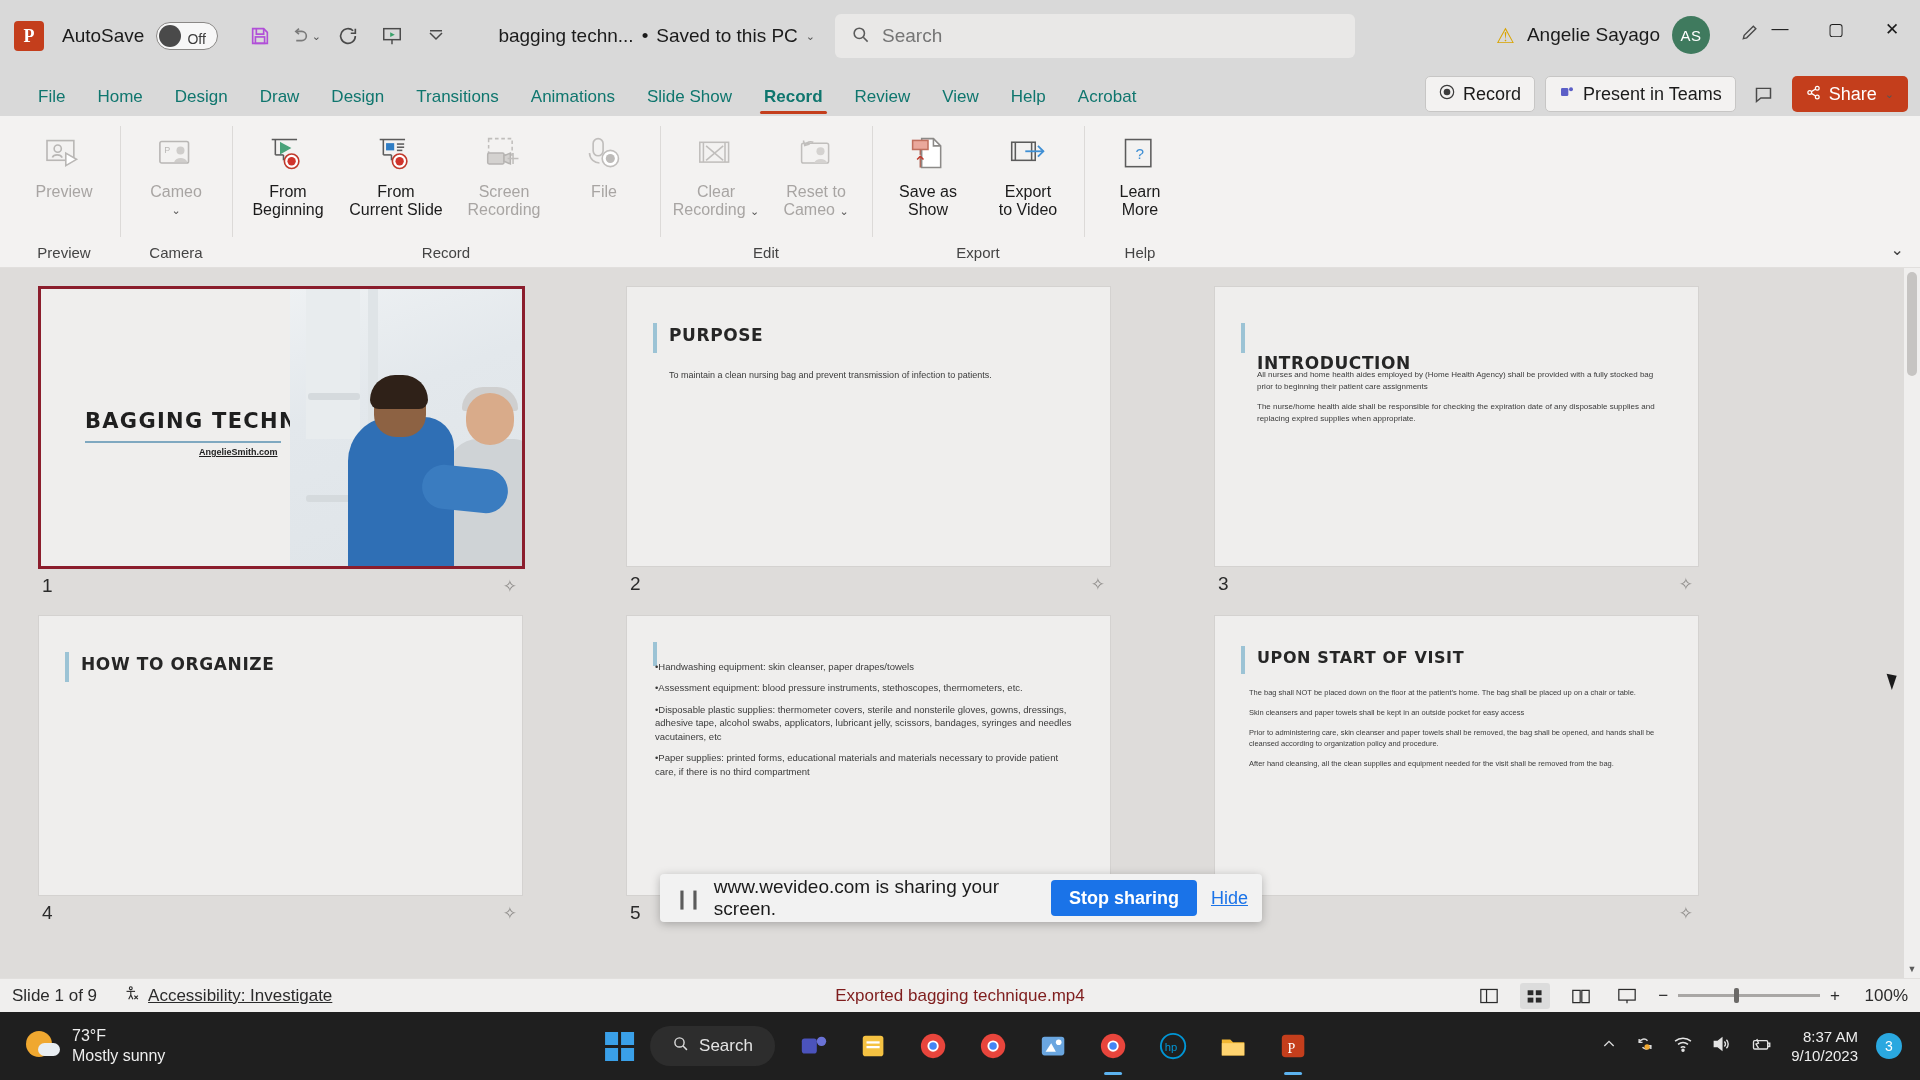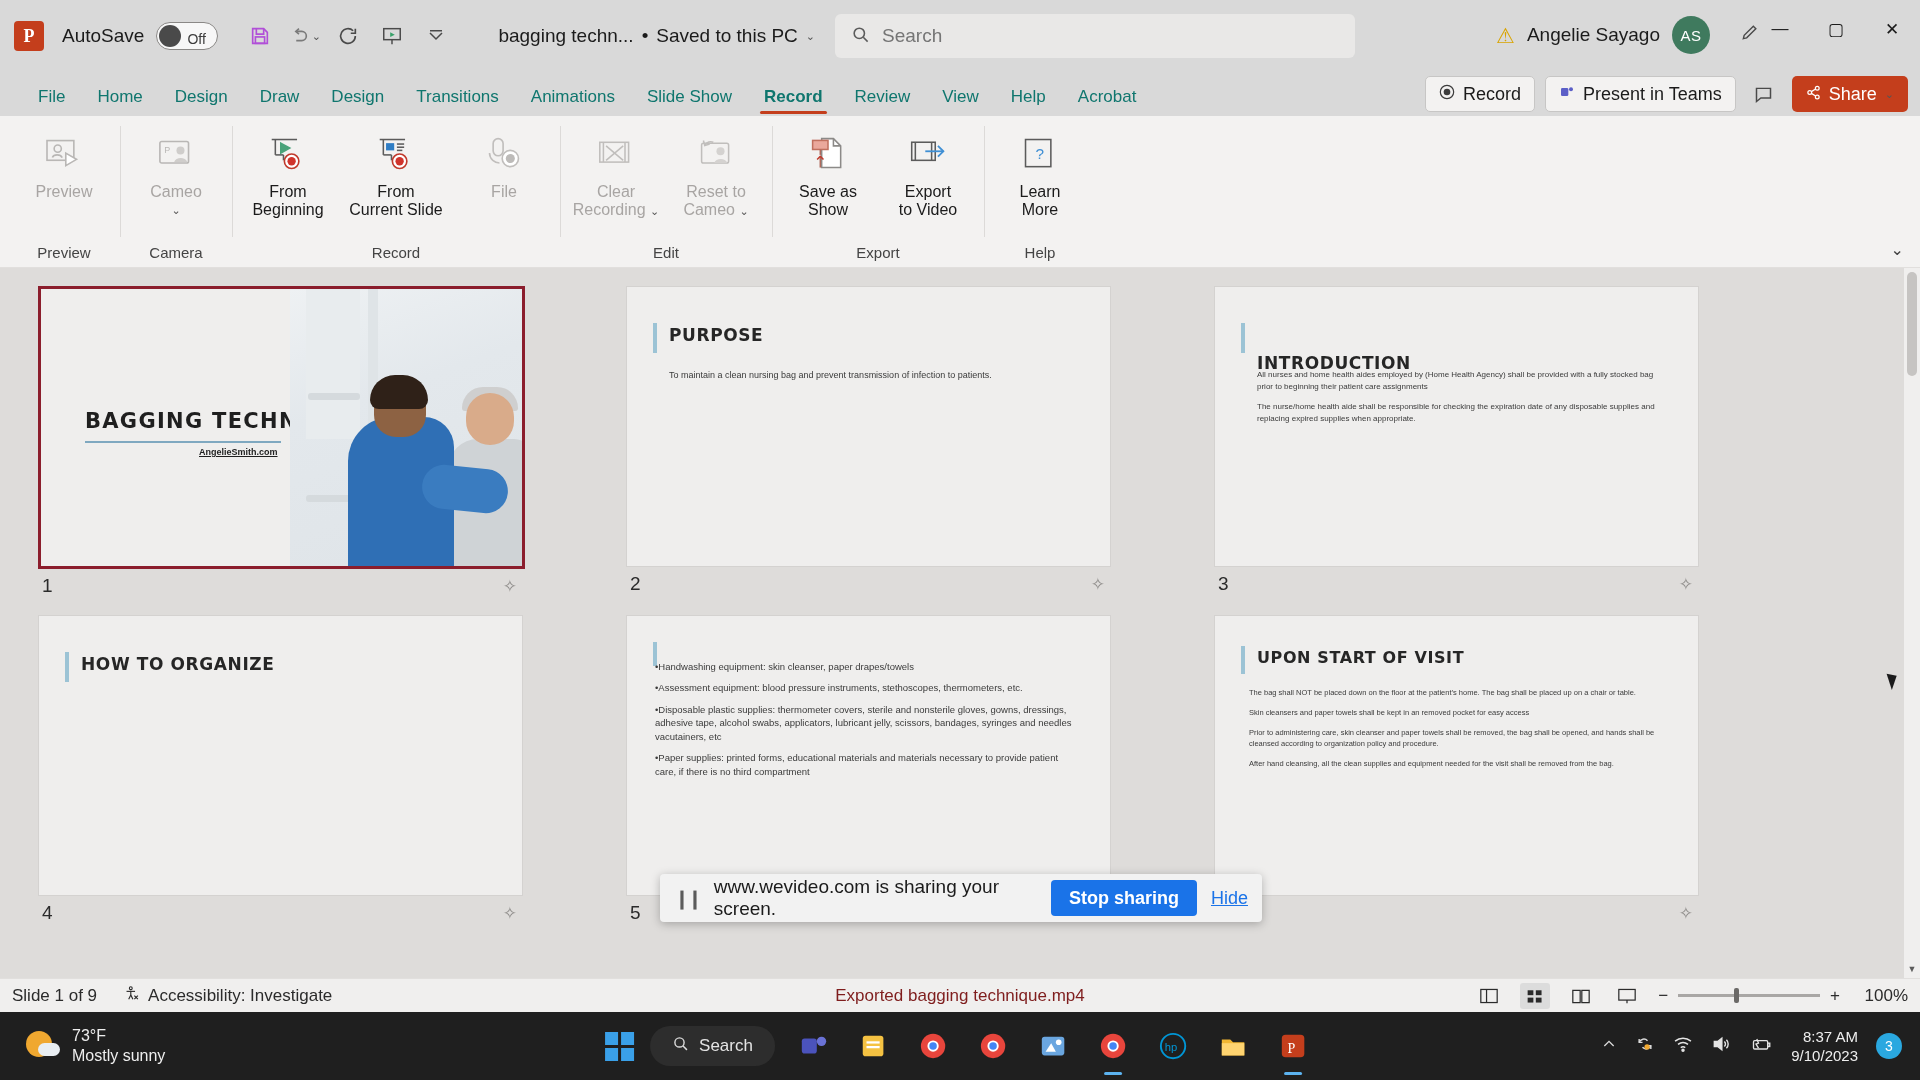--- a/index.html
+++ b/index.html
@@ -196,21 +196,21 @@
   }
   .hide-link { font-size: 18px; color: #1a73e8; text-decoration: underline; }
 
   
   .statusbar {
     height: 34px; background: #f0efee; display: flex; align-items: center;
     padding: 0 12px; flex: 0 0 34px; position: relative; font-size: 17px; color: #2b2b2b;
     border-top: 1px solid #e1dfdd;
   }
   .sb-left { display: flex; align-items: center; gap: 26px; }
-  .sb-a11y { display: flex; align-items: center; gap: 8px; }
+  .sb-a11y { display: flex; align-items: center; gap: 8px; text-decoration: underline; }
   .sb-center { position: absolute; left: 50%; transform: translateX(-50%); color: #7f1d1d; }
   .sb-right { margin-left: auto; display: flex; align-items: center; gap: 16px; }
   .view-ic { width: 30px; height: 26px; display: flex; align-items: center; justify-content: center; color: #2b2b2b; }
   .view-ic.active { background: #dcdcdc; border-radius: 3px; }
   .zoom-row { display: flex; align-items: center; gap: 10px; }
   .zoom-track { width: 142px; height: 3px; background: #a9a7a5; position: relative; }
   .zoom-thumbpt { position: absolute; left: 56px; top: -6px; width: 5px; height: 15px; background: #6b6967; border-radius: 2px; }
   .zoom-pct { width: 58px; text-align: right; }
 
   
@@ -475,20 +475,35 @@
               <circle cx="27" cy="29" r="8" fill="#fff" stroke="#c0392b" stroke-width="1.8"></circle>
               <circle cx="27" cy="29" r="4.6" fill="#d0342c" stroke="none"></circle>
             </svg>
           </span>
           <span class="lbl">
             <span>From</span><br>
             <span>Current Slide</span>
           </span>
         </div>
 
+        <div class="rbtn disabled">
+          <span class="glyph">
+            <svg width="42" height="38" viewBox="0 0 46 42" fill="none" stroke="#c0bebc" stroke-width="1.7">
+              <rect x="6" y="4" width="26" height="18" stroke-dasharray="4 3"></rect>
+              <rect x="5" y="20" width="18" height="12" rx="1.5" fill="#d4d2d0" stroke="#b6b4b2"></rect>
+              <polygon points="23,23 30,20 30,32 23,29" fill="#d4d2d0" stroke="#b6b4b2"></polygon>
+              <line x1="33" y1="20" x2="33" y2="32"></line>
+                <line x1="27" y1="26" x2="39" y2="26"></line>
+            </svg>
+          </span>
+          <span class="lbl">
+            <span>Screen</span><br>
+            <span>Recording</span>
+          </span>
+        </div>
 
         <div class="rbtn disabled">
           <span class="glyph">
             <svg width="40" height="38" viewBox="0 0 44 42" fill="none" stroke="#c0bebc" stroke-width="1.8">
               <rect x="10" y="4" width="11" height="19" rx="5.5"></rect>
               <path d="M6 20c0 7 6 11 11 11"></path>
               <circle cx="29" cy="26" r="9" fill="#fff" stroke="#c0bebc"></circle>
               <circle cx="29" cy="26" r="5" fill="#bdbbb9" stroke="none"></circle>
             </svg>
           </span>
@@ -678,21 +693,21 @@
           <span class="star-ic">✧</span>
         </div>
       </div>
 
       <div class="cell">
         <div class="thumb">
           <div class="s-accent" style="left:26px;top:30px;height:28px;"></div>
           <div class="s-title" style="left:42px;top:32px;font-size:16px;">UPON START OF VISIT</div>
           <div class="s-body" style="left:34px;top:72px;width:430px;font-size:7.5px;">
             <p>The bag shall NOT be placed down on the floor at the patient’s home. The bag shall be placed up on a chair or table.</p>
-            <p>Skin cleansers and paper towels shall be kept in an removed pocket for easy access</p>
+            <p>Skin cleansers and paper towels shall be kept in an outside pocket for easy access</p>
             <p>Prior to administering care, skin cleanser and paper towels shall be removed, the bag shall be opened, and hands shall be cleansed according to organization policy and procedure.</p>
             <p>After hand cleansing, all the clean supplies and equipment needed for the visit shall be removed from the bag.</p>
           </div>
         </div>
         <div class="thumb-meta">
           <span class="slide-num">6</span>
           <span class="star-ic">✧</span>
         </div>
       </div>
     </div>

